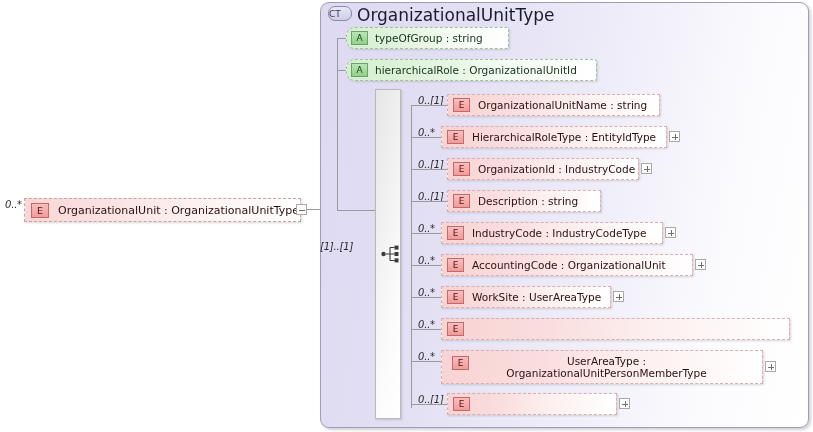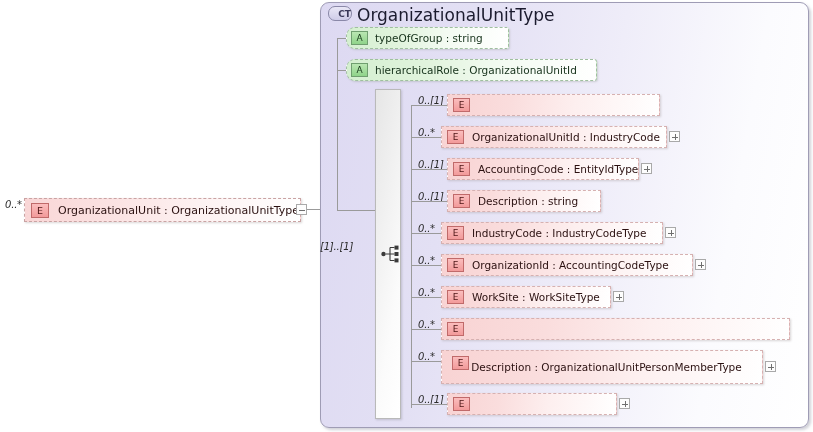--- a/index.html
+++ b/index.html
@@ -36,22 +36,22 @@
     background:linear-gradient(100deg,#ddd9f2 0%,#e3e0f4 28%,#efedf9 55%,#fbfbfe 80%,#ffffff 100%);
     box-shadow:2px 2px 3px rgba(120,120,140,.35);
     box-sizing:border-box;
   }
   .ct-badge{
     position:absolute;left:328px;top:6px;
     width:24px;height:15px;
     border:1px solid #8a88a8;
     border-radius:7px;
     background:linear-gradient(180deg,#e9e7f6,#cfcce8);
-    font-size:9px;line-height:14px;text-align:right;
-    color:#3a3858;font-weight:bold;
+    font-size:9px;line-height:14px;text-align:left;
+    color:#3a3858;font-weight:normal;
     box-sizing:border-box;
   }
   .ct-title{
     position:absolute;left:357px;top:5px;
     font-size:17px;color:#1b1b2e;
     white-space:nowrap;
   }
 
   
   .attr{
@@ -179,35 +179,36 @@
     <rect x="13.5" y="8" width="4" height="4" fill="#3a3a3a"></rect>
     <rect x="13.5" y="14.4" width="4" height="4" fill="#3a3a3a"></rect>
   </svg>
 
   <div class="vline" style="left:411px;top:105px;height:303px;"></div>
 
   <div class="card" style="left:418px;top:95px;">0..[1]</div>
   <div class="hline" style="left:411px;top:105px;width:36px;"></div>
   <div class="el" style="left:447px;top:94px;width:213px;">
     <span class="glyph">E</span>
+    <span class="lbl">OrganizationalUnitName : string</span>
   </div>
 
   <div class="card" style="left:418px;top:127px;">0..*</div>
   <div class="hline" style="left:411px;top:137px;width:30px;"></div>
   <div class="el" style="left:441px;top:126px;width:226px;">
     <span class="glyph">E</span>
-    <span class="lbl">OrganizationalUnitId : IndustryCode</span>
+    <span class="lbl">HierarchicalRoleType : EntityIdType</span>
   </div>
   <div class="plus" style="left:669px;top:131px;"></div>
 
   <div class="card" style="left:418px;top:159px;">0..[1]</div>
   <div class="hline" style="left:411px;top:169px;width:36px;"></div>
   <div class="el" style="left:447px;top:158px;width:192px;">
     <span class="glyph">E</span>
-    <span class="lbl">AccountingCode : EntityIdType</span>
+    <span class="lbl">OrganizationId : IndustryCode</span>
   </div>
   <div class="plus" style="left:641px;top:163px;"></div>
 
   <div class="card" style="left:418px;top:191px;">0..[1]</div>
   <div class="hline" style="left:411px;top:201px;width:36px;"></div>
   <div class="el" style="left:447px;top:190px;width:154px;">
     <span class="glyph">E</span>
     <span class="lbl">Description : string</span>
   </div>
 
@@ -216,43 +217,43 @@
   <div class="el" style="left:441px;top:222px;width:222px;">
     <span class="glyph">E</span>
     <span class="lbl">IndustryCode : IndustryCodeType</span>
   </div>
   <div class="plus" style="left:665px;top:227px;"></div>
 
   <div class="card" style="left:418px;top:255px;">0..*</div>
   <div class="hline" style="left:411px;top:265px;width:30px;"></div>
   <div class="el" style="left:441px;top:254px;width:252px;">
     <span class="glyph">E</span>
-    <span class="lbl">OrganizationId : AccountingCodeType</span>
+    <span class="lbl">AccountingCode : OrganizationalUnit</span>
   </div>
   <div class="plus" style="left:695px;top:259px;"></div>
 
   <div class="card" style="left:418px;top:287px;">0..*</div>
   <div class="hline" style="left:411px;top:297px;width:30px;"></div>
   <div class="el" style="left:441px;top:286px;width:170px;">
     <span class="glyph">E</span>
-    <span class="lbl">WorkSite : WorkSiteType</span>
+    <span class="lbl">WorkSite : UserAreaType</span>
   </div>
   <div class="plus" style="left:613px;top:291px;"></div>
 
   <div class="card" style="left:418px;top:319px;">0..*</div>
   <div class="hline" style="left:411px;top:329px;width:30px;"></div>
   <div class="el" style="left:441px;top:318px;width:349px;">
     <span class="glyph">E</span>
   </div>
 
   <div class="card" style="left:418px;top:351px;">0..*</div>
   <div class="hline" style="left:411px;top:361px;width:30px;"></div>
   <div class="el tall" style="left:441px;top:350px;width:322px;">
     <span class="glyph" style="align-self:flex-start;margin-top:5px;position:absolute;left:5px;">E</span>
-    <span class="lbl" style="padding-left:22px;padding-right:8px;">Description : OrganizationalUnitPersonMemberType</span>
+    <span class="lbl" style="padding-left:22px;padding-right:8px;">UserAreaType : OrganizationalUnitPersonMemberType</span>
   </div>
   <div class="plus" style="left:765px;top:361px;"></div>
 
   <div class="card" style="left:418px;top:394px;">0..[1]</div>
   <div class="hline" style="left:411px;top:404px;width:36px;"></div>
   <div class="el" style="left:447px;top:393px;width:170px;">
     <span class="glyph">E</span>
   </div>
   <div class="plus" style="left:619px;top:398px;"></div>
 

